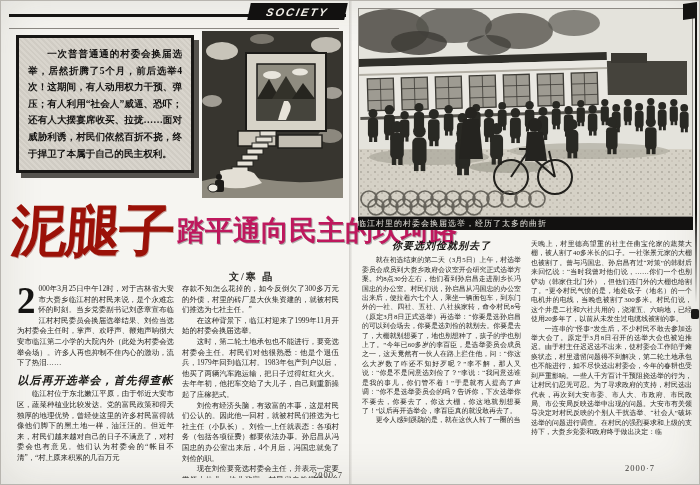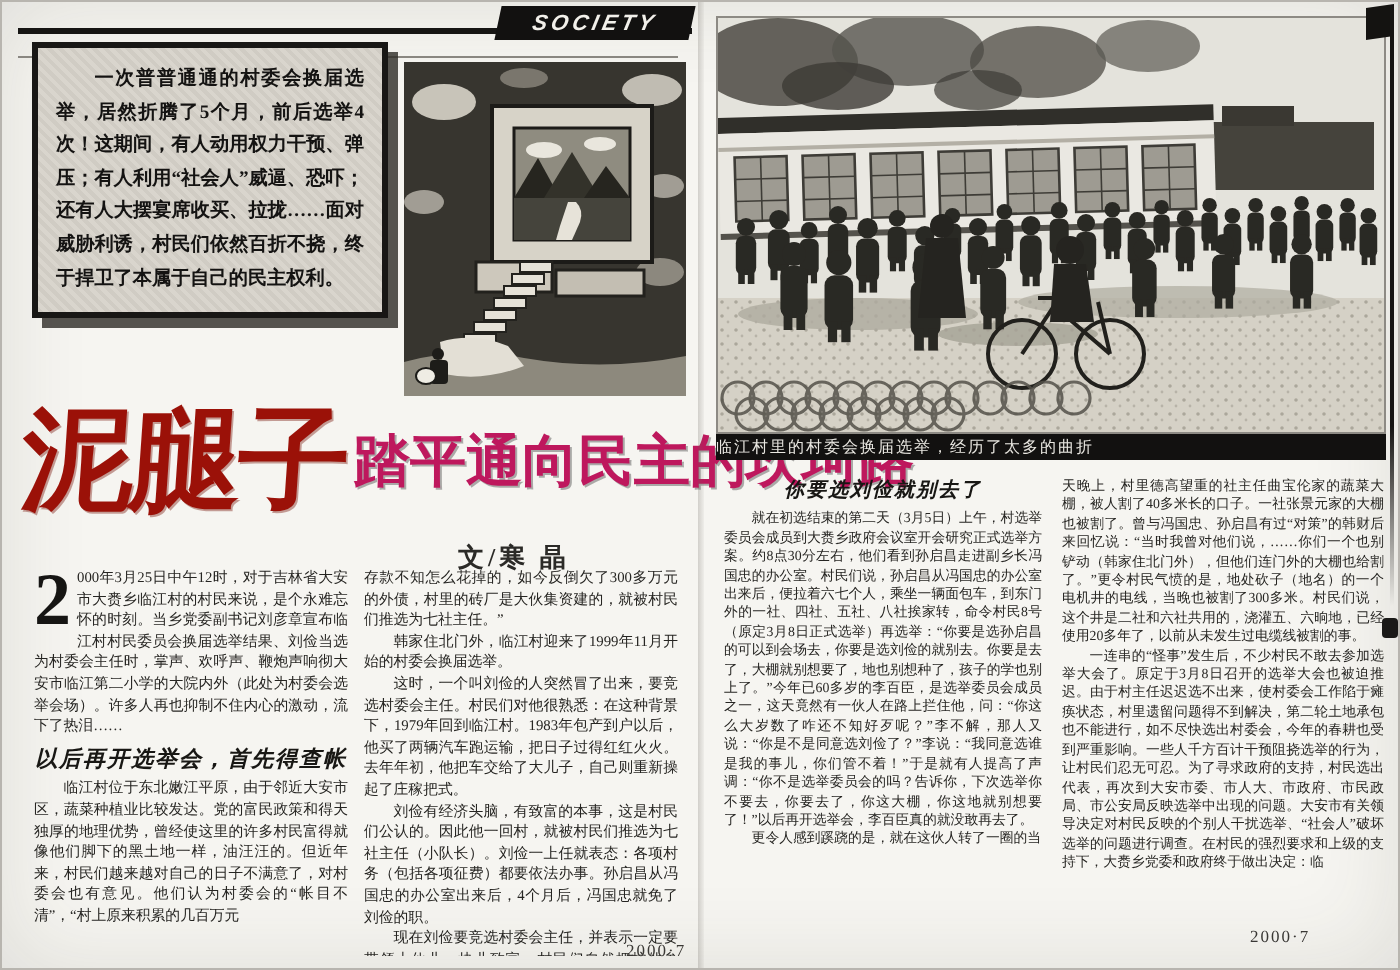--- a/index.html
+++ b/index.html
@@ -16,21 +16,21 @@
   .rule-thick{position:absolute;left:8px;top:13px;width:337px;height:3px;background:#15514e00;background:#161513;}
   .rule-thin{position:absolute;left:8px;top:27px;width:330px;height:1px;background:#8a8781;}
   .section-label{
     position:absolute;left:248px;top:2px;width:97px;height:17px;background:#121110;
     color:#f2f0ea;display:flex;align-items:center;justify-content:center;
     font-family:"Liberation Sans","DejaVu Sans",sans-serif;
     font-style:italic;font-weight:bold;font-size:11px;letter-spacing:2px;
     transform:skewX(-12deg);
   }
   .intro-box{
-    position:absolute;left:15px;top:20px;width:178px;height:138px;
+    position:absolute;left:15px;top:34px;width:178px;height:138px;
     background:#d9d5cd;
     background-image:repeating-linear-gradient(45deg,rgba(90,85,75,.07) 0 2px,transparent 2px 4px);
     border:3px solid #181715;
     box-shadow:5px 5px 0 rgba(45,42,38,.8);
     padding:8px 9px;
     font-weight:bold;font-size:9.6px;line-height:16.6px;text-align:justify;color:#141312;
   }
   .intro-box p{margin:0;text-indent:2em;}
   .illustration{position:absolute;left:201px;top:30px;width:141px;height:167px;}
   .title-row{
@@ -38,21 +38,21 @@
     display:flex;align-items:center;white-space:nowrap;
   }
   .title-red{
     font-size:56px;font-weight:bold;color:#9b1108;line-height:70px;
     letter-spacing:-2px;transform:skewX(-4deg);text-shadow:1px 1px 0 rgba(120,20,10,.4);
   }
   .title-black{
     font-size:28px;font-weight:bold;color:#be185d;letter-spacing:0px;margin-left:4px;
     text-shadow:1px 1px 0 rgba(30,30,30,.35);
   }
-  .byline{position:absolute;left:228px;top:269px;font-size:13px;font-weight:bold;color:#2b2a27;letter-spacing:2px;}
+  .byline{position:absolute;left:228px;top:269px;font-size:10px;font-weight:bold;color:#2b2a27;letter-spacing:2px;}
   .pcol{position:absolute;font-size:7.4px;line-height:10.6px;text-align:justify;overflow:hidden;color:#262522;}
   .pcol p{margin:0;text-indent:2em;}
   .pcol p.noindent{text-indent:0;}
   #l-col1{left:16px;top:283px;width:157px;height:194px;}
   #l-col2{left:181px;top:283px;width:157px;height:194px;}
   .dropcap{
     float:left;font-size:37px;line-height:31px;font-weight:bold;color:#161513;
     margin:1px 3px 0 0;font-family:"Liberation Serif",serif;
   }
   .subhead{
@@ -148,22 +148,22 @@
 
   <div class="pcol" id="l-col1">
     <p class="noindent">
       <span class="dropcap">2</span><span>000年3月25日中午12时，对于吉林省大安市大赉乡临江村的村民来说，是个永难忘怀的时刻。当乡党委副书记刘彦章宣布临江村村民委员会换届选举结果、刘俭当选为村委会主任时，掌声、欢呼声、鞭炮声响彻大安市临江第二小学的大院内外（此处为村委会选举会场）。许多人再也抑制不住内心的激动，流下了热泪……</span>
     </p>
     <p class="subhead">以后再开选举会，首先得查帐</p>
     <p>临江村位于东北嫩江平原，由于邻近大安市区，蔬菜种植业比较发达。党的富民政策和得天独厚的地理优势，曾经使这里的许多村民富得就像他们脚下的黑土地一样，油汪汪的。但近年来，村民们越来越对自己的日子不满意了，对村委会也有意见。他们认为村委会的“帐目不清”，“村上原来积累的几百万元</p>
   </div>
   <div class="pcol" id="l-col2">
     <p class="noindent">存款不知怎么花掉的，如今反倒欠了300多万元的外债，村里的砖厂是大伙集资建的，就被村民们推选为七社主任。”</p>
-    <p>韩家住北门外，临江村迎来了1999年11月开始的村委会换届选举。</p>
-    <p>这时，一个叫刘俭的人突然冒了出来，要竞选村委会主任。村民们对他很熟悉：在这种背景下，1979年回到临江村。1983年包产到户以后，他买了两辆汽车跑运输，把日子过得红红火火。去年年初，他把车交给了大儿子，自己则重新操起了庄稼把式。</p>
+    <p>在这种背景下，临江村迎来了1999年11月开始的村委会换届选举。</p>
+    <p>这时，第二轮土地承包也不能进行，要竞选村委会主任。村民们对他很熟悉：他是个退伍兵，1979年回到临江村。1983年包产到户以后，他买了两辆汽车跑运输，把日子过得红红火火。去年年初，他把车交给了大儿子，自己则重新操起了庄稼把式。</p>
     <p>刘俭有经济头脑，有致富的本事，这是村民们公认的。因此他一回村，就被村民们推选为七社主任（小队长）。刘俭一上任就表态：各项村务（包括各项征费）都要依法办事。孙启昌从冯国忠的办公室出来后，4个月后，冯国忠就免了刘俭的职。</p>
     <p>现在刘俭要竞选村委会主任，并表示一定要带领大伙儿一块儿致富，村民们自然拥护他参选。但他随后又说：“我要是当选村长（村委会主任），首先就</p>
   </div>
   <div class="page-num" id="pn-left">2000·7</div>
 
   <div class="gutter"></div>
 
   <div class="photo-wrap">
     <svg width="333" height="207" viewBox="0 0 333 207">
       <rect width="333" height="207" fill="#edebe4"></rect>

